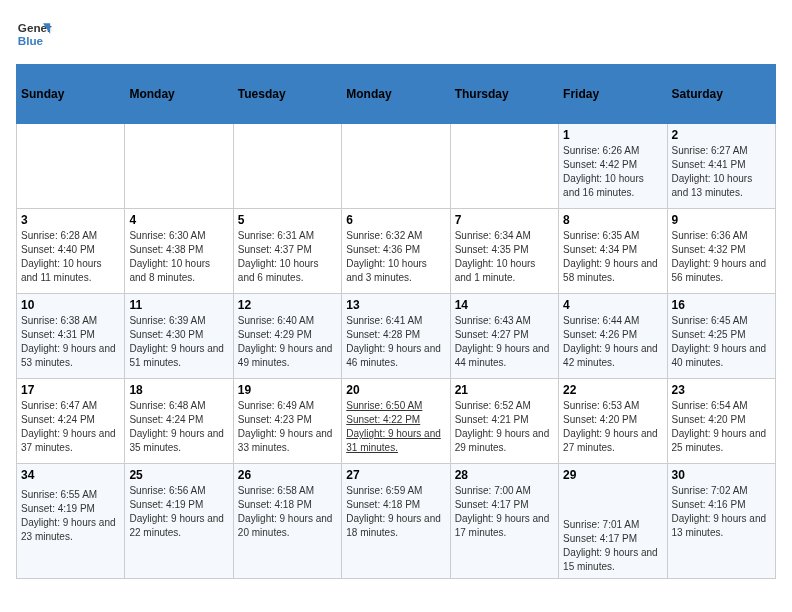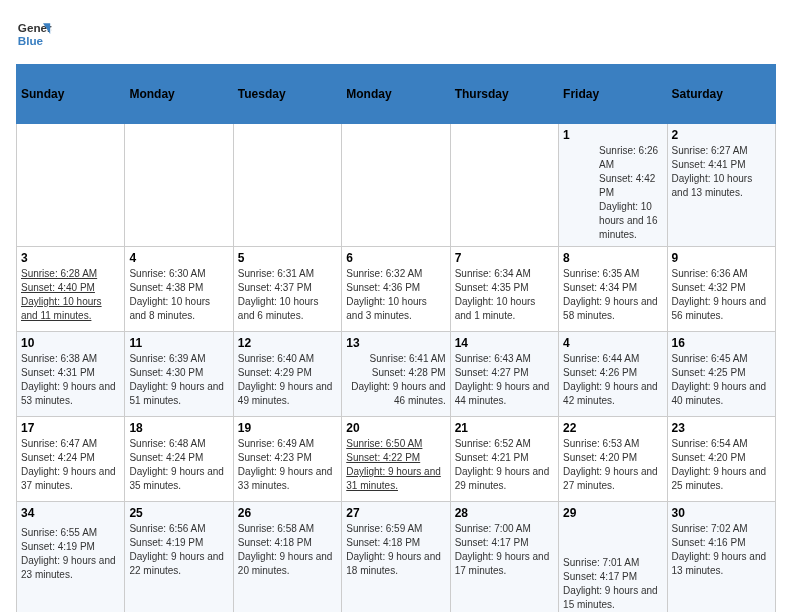--- a/index.html
+++ b/index.html
@@ -111,35 +111,35 @@
   </thead>
   <tbody id="calendar-body">
   <tr>
         <td class="empty-cell"></td>
         <td class="empty-cell"></td>
         <td class="empty-cell"></td>
         <td class="empty-cell"></td>
         <td class="empty-cell"></td>
         <td>
           <div class="day-num">1</div>
-          <div class="day-info" style="white-space: pre-line; margin-left: 36px;">Sunrise: 6:26 AM
+          <div class="day-info" style="white-space: pre-line;">Sunrise: 6:26 AM
 Sunset: 4:42 PM
 Daylight: 10 hours and 16 minutes.</div>
         </td>
         <td>
           <div class="day-num">2</div>
           <div class="day-info" style="white-space: pre-line;">Sunrise: 6:27 AM
 Sunset: 4:41 PM
 Daylight: 10 hours and 13 minutes.</div>
         </td>
       </tr>
       <tr>
         <td>
           <div class="day-num">3</div>
-          <div class="day-info" style="white-space: pre-line; text-decoration: underline;">Sunrise: 6:28 AM
+          <div class="day-info" style="white-space: pre-line;">Sunrise: 6:28 AM
 Sunset: 4:40 PM
 Daylight: 10 hours and 11 minutes.</div>
         </td>
         <td>
           <div class="day-num">4</div>
           <div class="day-info" style="white-space: pre-line;">Sunrise: 6:30 AM
 Sunset: 4:38 PM
 Daylight: 10 hours and 8 minutes.</div>
         </td>
         <td>
@@ -187,21 +187,21 @@
 Daylight: 9 hours and 51 minutes.</div>
         </td>
         <td>
           <div class="day-num">12</div>
           <div class="day-info" style="white-space: pre-line;">Sunrise: 6:40 AM
 Sunset: 4:29 PM
 Daylight: 9 hours and 49 minutes.</div>
         </td>
         <td>
           <div class="day-num">13</div>
-          <div class="day-info" style="white-space: pre-line; text-align: right;">Sunrise: 6:41 AM
+          <div class="day-info" style="white-space: pre-line;">Sunrise: 6:41 AM
 Sunset: 4:28 PM
 Daylight: 9 hours and 46 minutes.</div>
         </td>
         <td>
           <div class="day-num">14</div>
           <div class="day-info" style="white-space: pre-line;">Sunrise: 6:43 AM
 Sunset: 4:27 PM
 Daylight: 9 hours and 44 minutes.</div>
         </td>
         <td>

